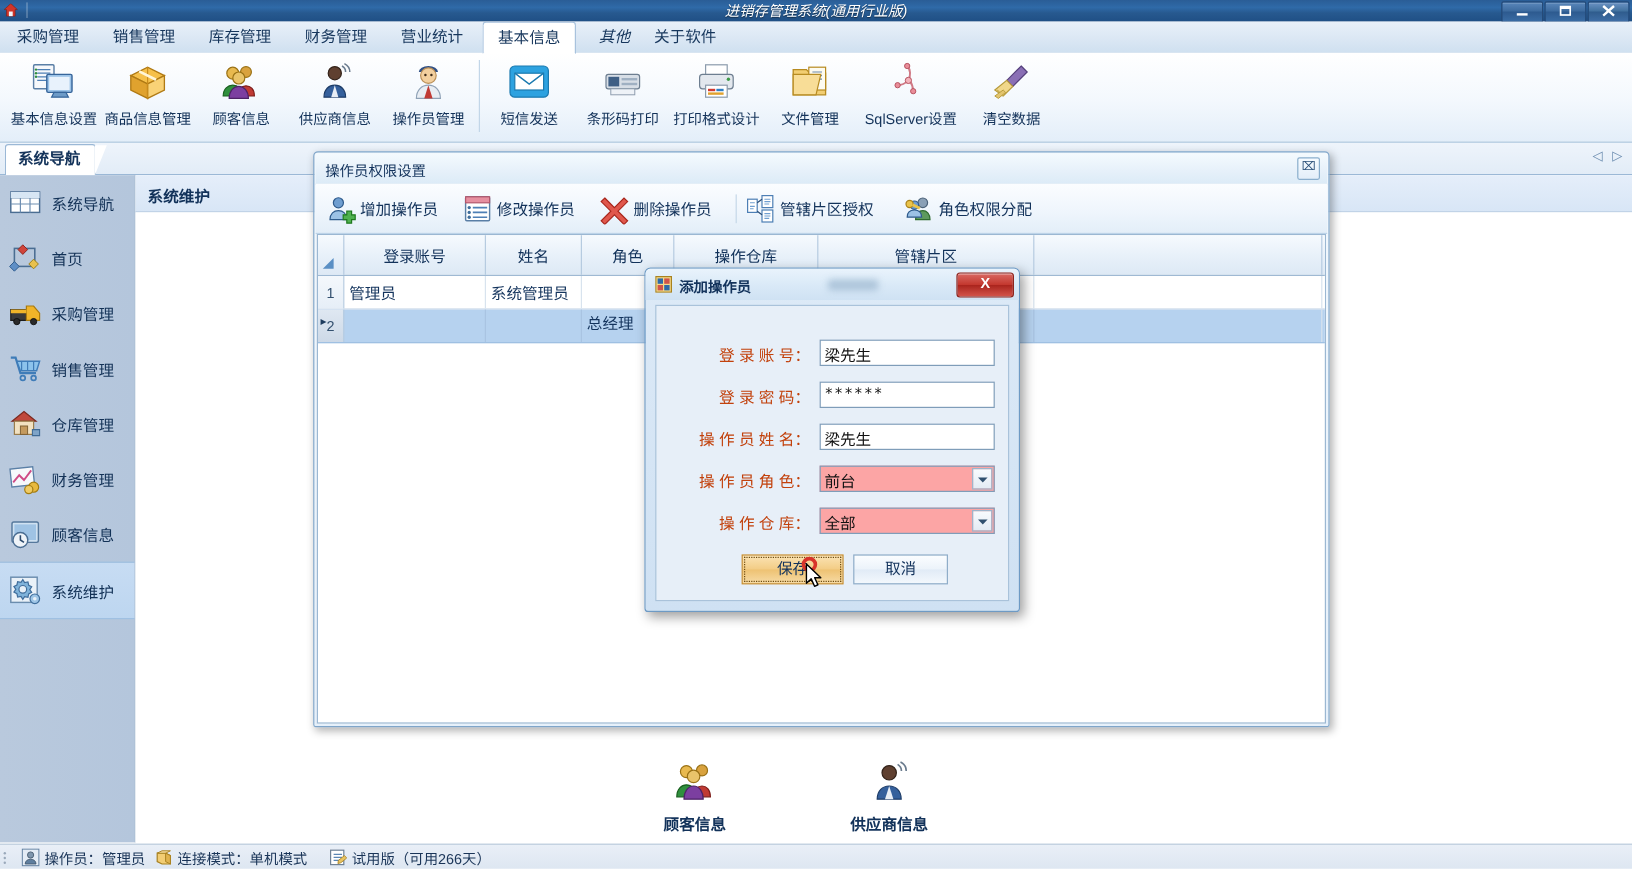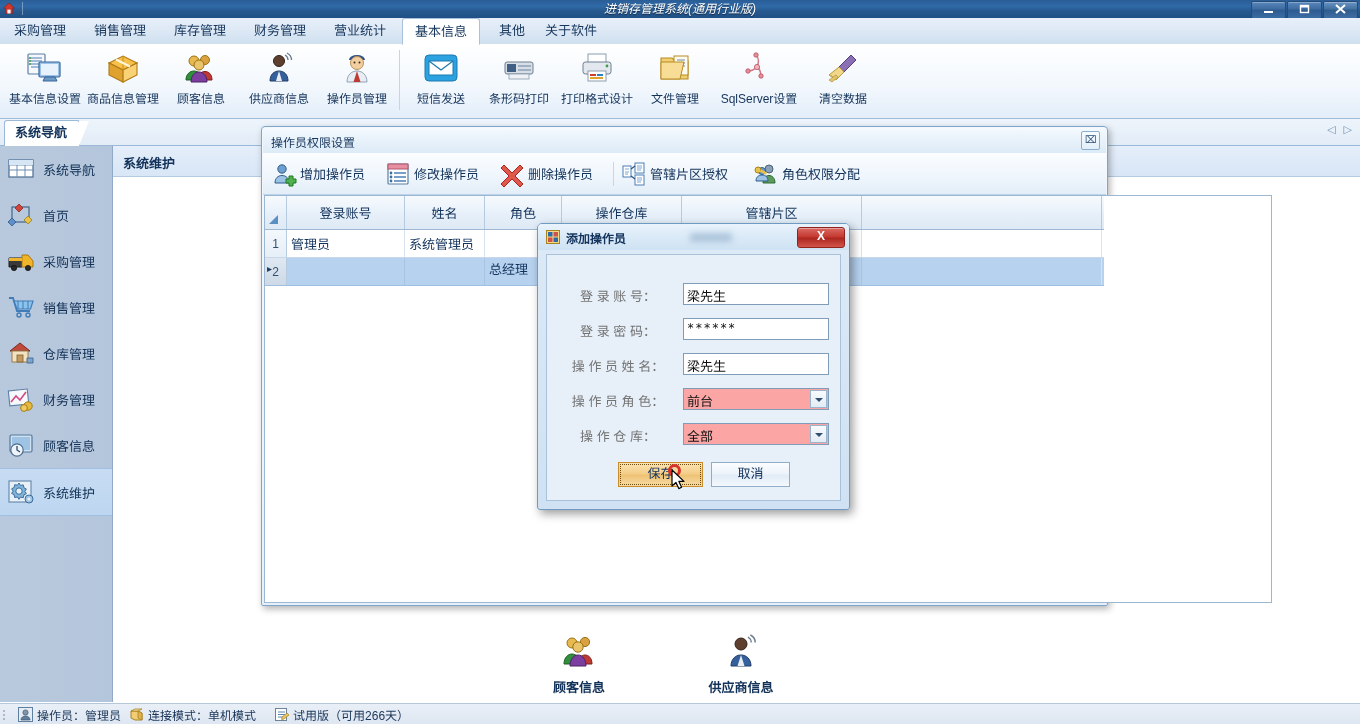--- a/index.html
+++ b/index.html
@@ -160,21 +160,21 @@
     position:absolute;left:1px;top:26px;width:843px;height:41px;
     background:linear-gradient(to bottom,#fbfdff 0%,#eef5fc 60%,#e3eef8 100%);
     border-bottom:1px solid #bcd3e8;
   }
   .tbtn{position:absolute;top:5px;height:31px;display:flex;align-items:center;cursor:default;}
   .tbtn .ti{width:26px;height:26px;position:relative;flex:0 0 26px;}
   .tbtn .tl{margin-left:3px;font-size:13px;color:#12325a;white-space:nowrap;}
   .tbtn-sep{position:absolute;top:9px;width:1px;height:24px;background:#c5d7e8;}
 
   .mdi-inner{
-    position:absolute;left:2px;top:68px;width:1008px;height:408px;
+    position:absolute;left:2px;top:68px;width:841px;height:408px;
     background:#ffffff;border:1px solid #9bb7d2;box-sizing:border-box;
   }
   .grid{position:absolute;left:0;top:0;width:839px;}
   .grid-head{
     display:flex;height:33px;
     background:linear-gradient(to bottom,#f6fafe 0%,#e7f0f9 55%,#dde9f5 100%);
     border-bottom:1px solid #9fb9d3;
   }
   .gh{
     border-right:1px solid #b6cbe0;display:flex;align-items:center;justify-content:center;
@@ -232,22 +232,22 @@
     border:1px solid #8e241d;border-radius:3px;
     color:#fff;font-size:12px;font-weight:bold;line-height:17px;text-align:center;
     box-shadow:inset 0 1px 0 rgba(255,255,255,.38);cursor:default;
   }
   .modal-panel{
     position:absolute;left:8px;top:30px;width:295px;height:247px;
     background:#e7eff8;border:1px solid #a9c2da;box-sizing:border-box;
   }
   .frow{position:absolute;left:14px;height:24px;}
   .flabel{
-    position:absolute;left:0;top:3px;width:114px;text-align:center;
-    font-size:13px;color:#737373;white-space:nowrap;
+    position:absolute;left:0;top:3px;width:114px;text-align:right;
+    font-size:13px;color:#c2410c;white-space:nowrap;
     font-family:"Liberation Sans","DejaVu Sans",sans-serif;
   }
   .finput{
     position:absolute;left:122px;top:0;width:146px;height:22px;
     background:#ffffff;border:1px solid #7f9db9;box-sizing:border-box;
     font-size:13px;color:#111111;padding:2px 0 0 3px;
     font-family:"Liberation Sans","DejaVu Sans",sans-serif;
   }
   .finput.pw{letter-spacing:1px;font-family:"DejaVu Sans Mono",monospace;font-size:12px;}
   .fcombo{
@@ -334,21 +334,21 @@
     </div>
   </div>
 
   <div class="menubar">
     <div class="menu-tab" style="left:2px;">采购管理</div>
     <div class="menu-tab" style="left:82px;">销售管理</div>
     <div class="menu-tab" style="left:162px;">库存管理</div>
     <div class="menu-tab" style="left:242px;">财务管理</div>
     <div class="menu-tab" style="left:322px;">营业统计</div>
     <div class="menu-tab active" style="left:402px;">基本信息</div>
-    <div class="menu-tab" style="left:487px;">其他</div>
+    <div class="menu-tab" style="left:487px;font-style:italic;">其他</div>
     <div class="menu-tab" style="left:533px;">关于软件</div>
   </div>
 
   <div class="ribbon">
 
     <div class="ribbon-group" style="left:6px;">
 
       <div class="rb-item">
         <div class="ico">
           <svg width="42" height="36" viewBox="0 0 42 36">

